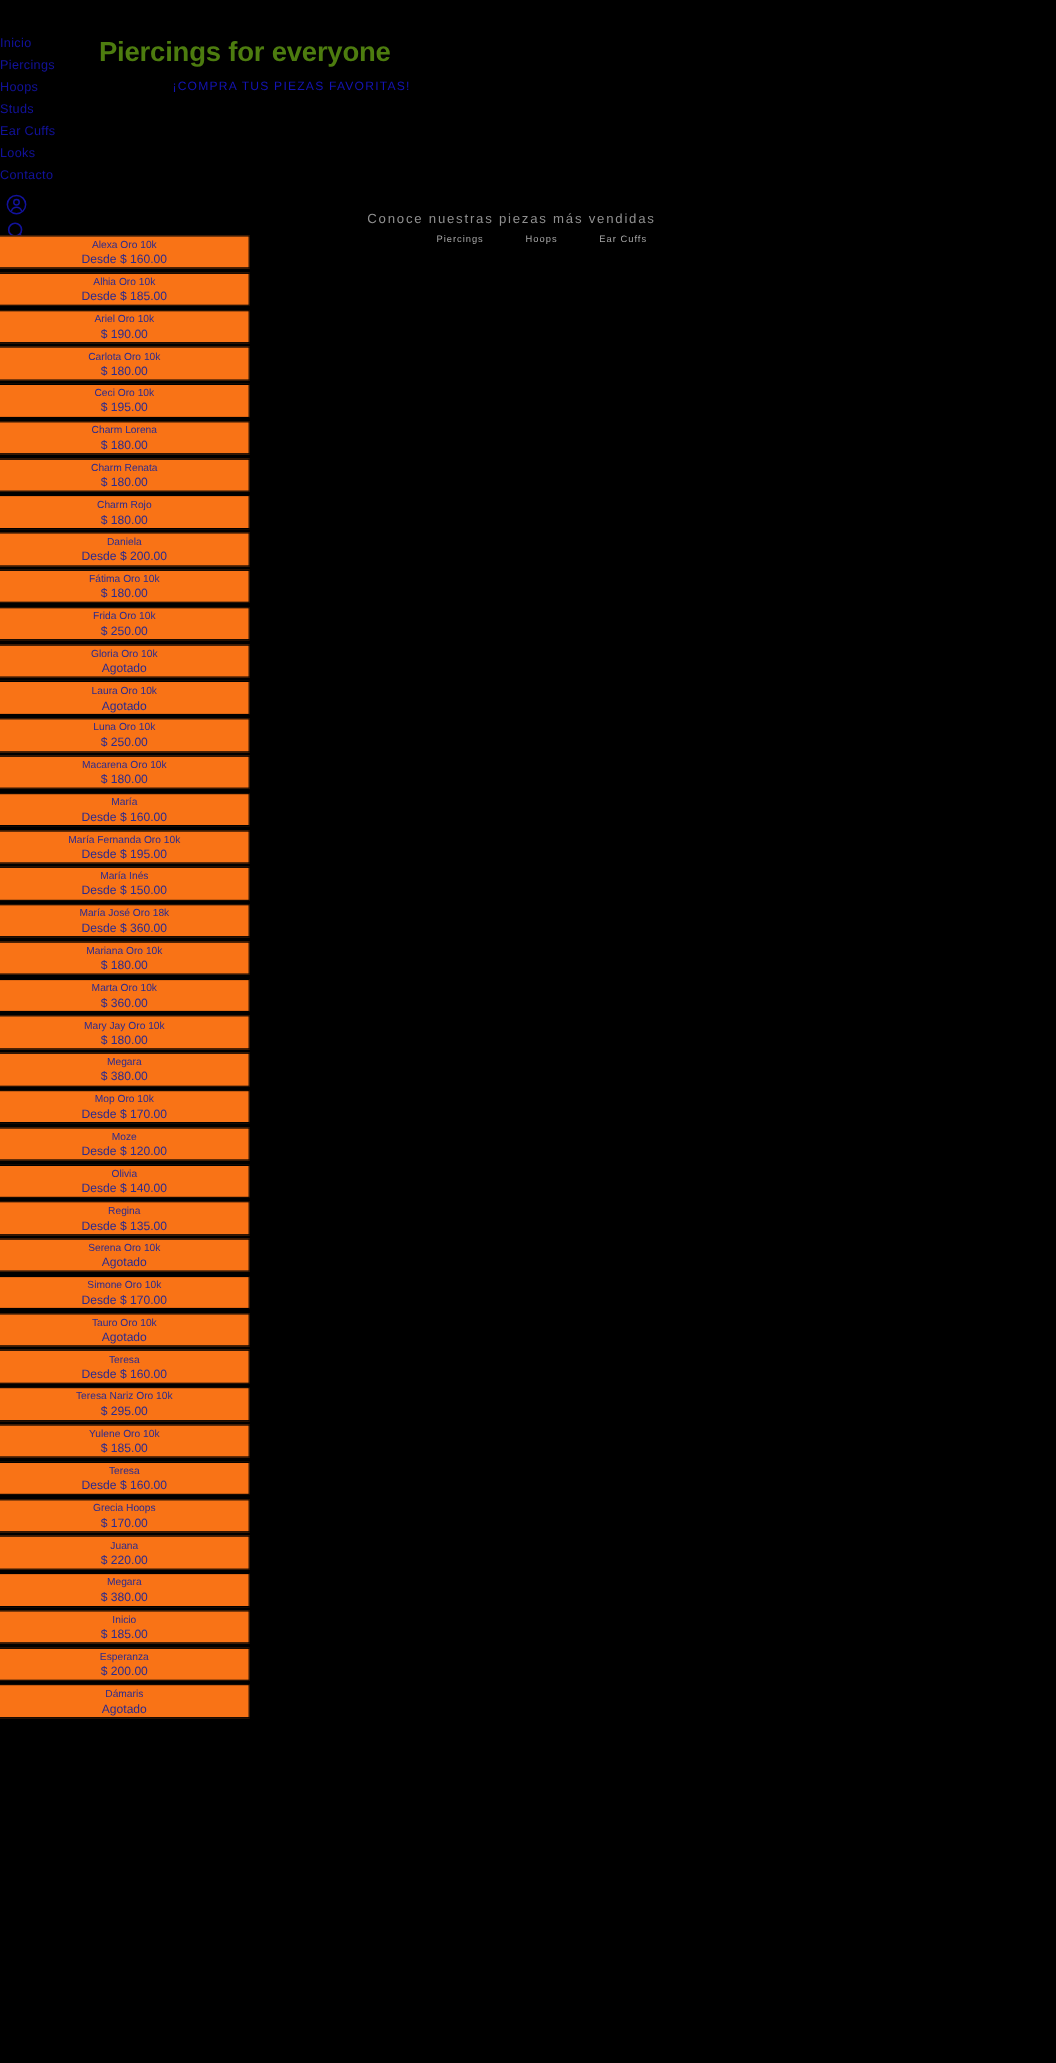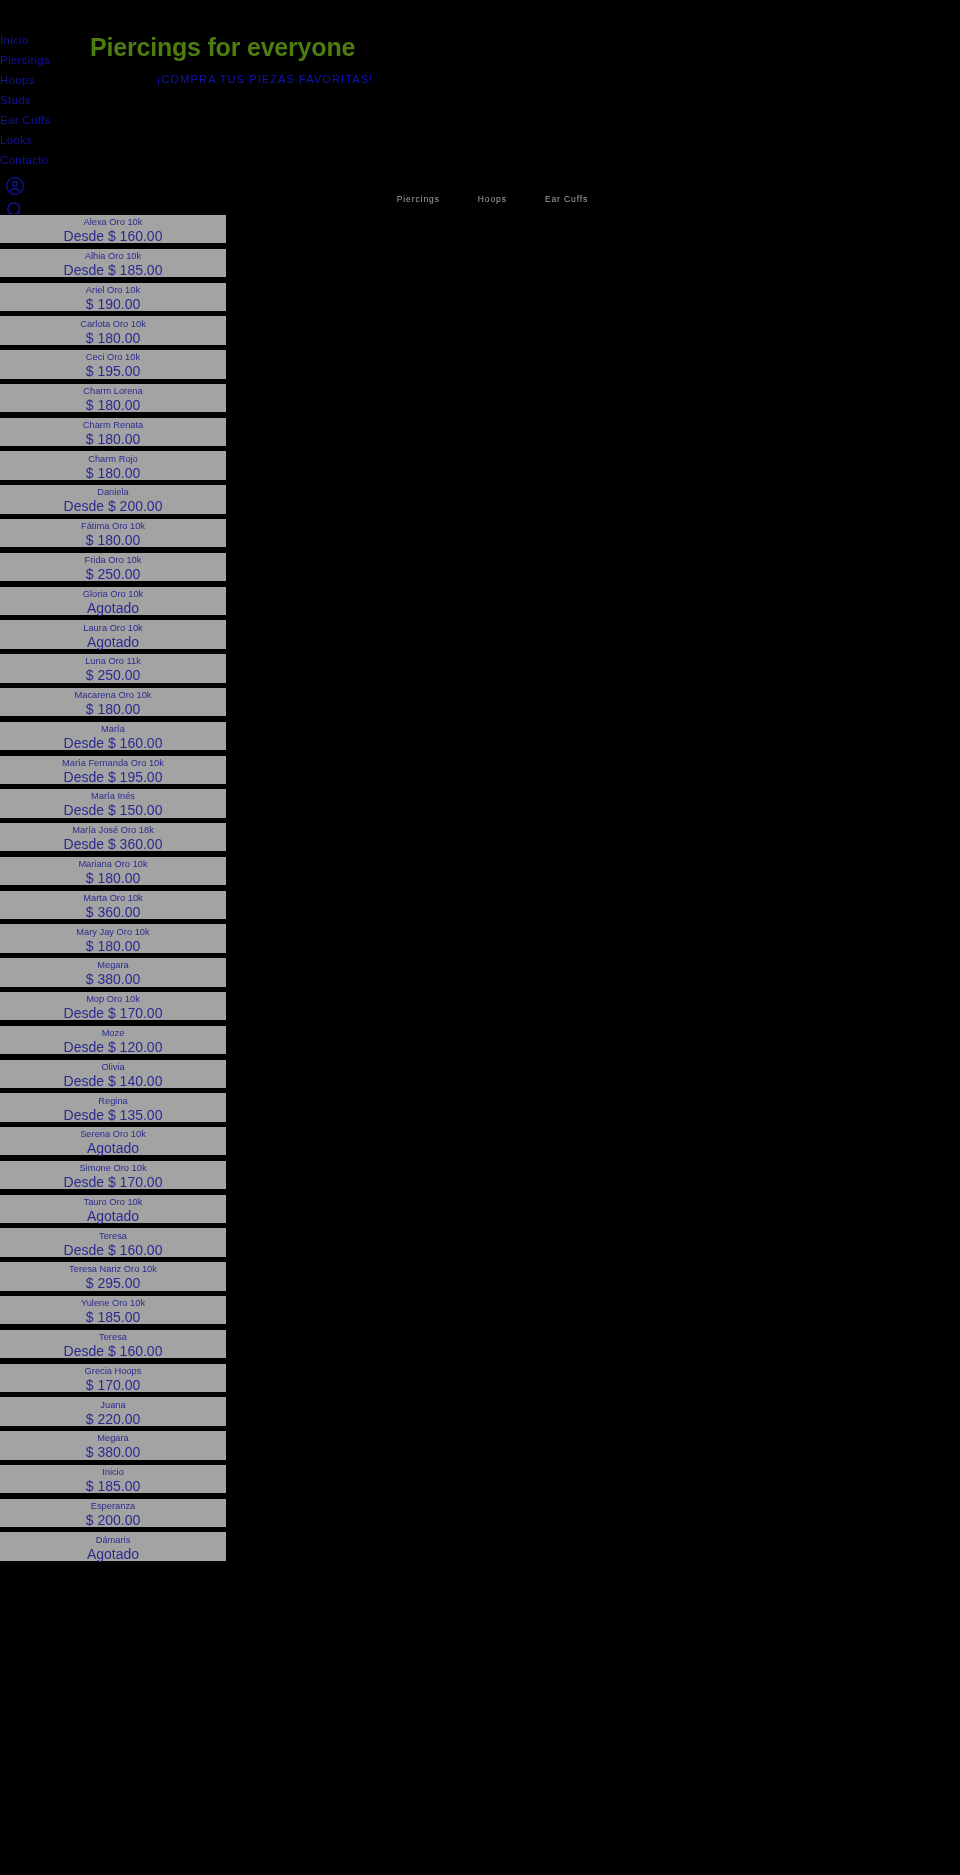--- a/index.html
+++ b/index.html
@@ -117,42 +117,42 @@
   }
 
   
   #product-list {
     position: absolute;
     left: 0;
     top: 214px;
     width: 227px;
   }
   .product-card {
-    background: #a3a3a3;
+    background: #f97316;
     width: 227px;
     height: 30.4px;
     border-top: 1px solid #000000;
     border-bottom: 1px solid #000000;
     border-right: 1px solid #000000;
     margin-bottom: 3.4px;
     display: flex;
     flex-direction: column;
     align-items: center;
     justify-content: center;
   }
   .product-title {
     color: #2b2b8f;
     font-size: 9.3px;
     line-height: 14px;
     text-align: center;
     white-space: nowrap;
   }
   .product-price {
     color: #2b2b8f;
-    font-size: 14px;
+    font-size: 11px;
     line-height: 14px;
     text-align: center;
     white-space: nowrap;
   }
 </style>
 </head>
 <body>
 
 <div id="page">
 
@@ -187,20 +187,21 @@
       </span>
     </div>
   </nav>
 
   <header id="hero">
     <h1 id="hero-title">Piercings for everyone</h1>
     <a id="hero-cta">¡COMPRA TUS PIEZAS FAVORITAS!</a>
   </header>
 
   <section id="banner">
+    <div id="banner-heading">Conoce nuestras piezas más vendidas</div>
     <div id="banner-links">
       <a class="banner-link">Piercings</a>
       <a class="banner-link">Hoops</a>
       <a class="banner-link">Ear Cuffs</a>
     </div>
   </section>
 
   <section id="product-list">
       <div class="product-card">
         <div class="product-title">Alexa Oro 10k</div>
@@ -248,21 +249,21 @@
       </div>
       <div class="product-card">
         <div class="product-title">Gloria Oro 10k</div>
         <div class="product-price">Agotado</div>
       </div>
       <div class="product-card">
         <div class="product-title">Laura Oro 10k</div>
         <div class="product-price">Agotado</div>
       </div>
       <div class="product-card">
-        <div class="product-title">Luna Oro 11k</div>
+        <div class="product-title">Luna Oro 10k</div>
         <div class="product-price">$ 250.00</div>
       </div>
       <div class="product-card">
         <div class="product-title">Macarena Oro 10k</div>
         <div class="product-price">$ 180.00</div>
       </div>
       <div class="product-card">
         <div class="product-title">María</div>
         <div class="product-price">Desde $ 160.00</div>
       </div>

